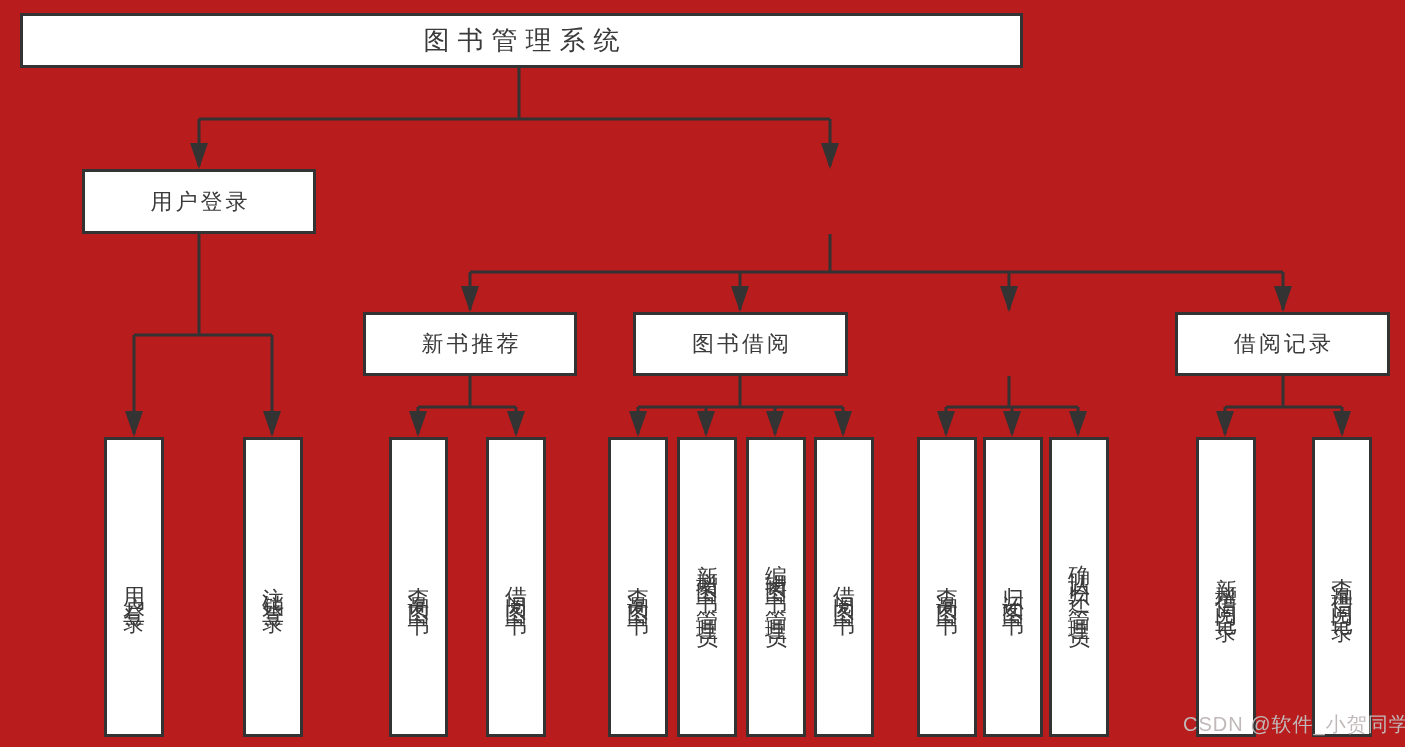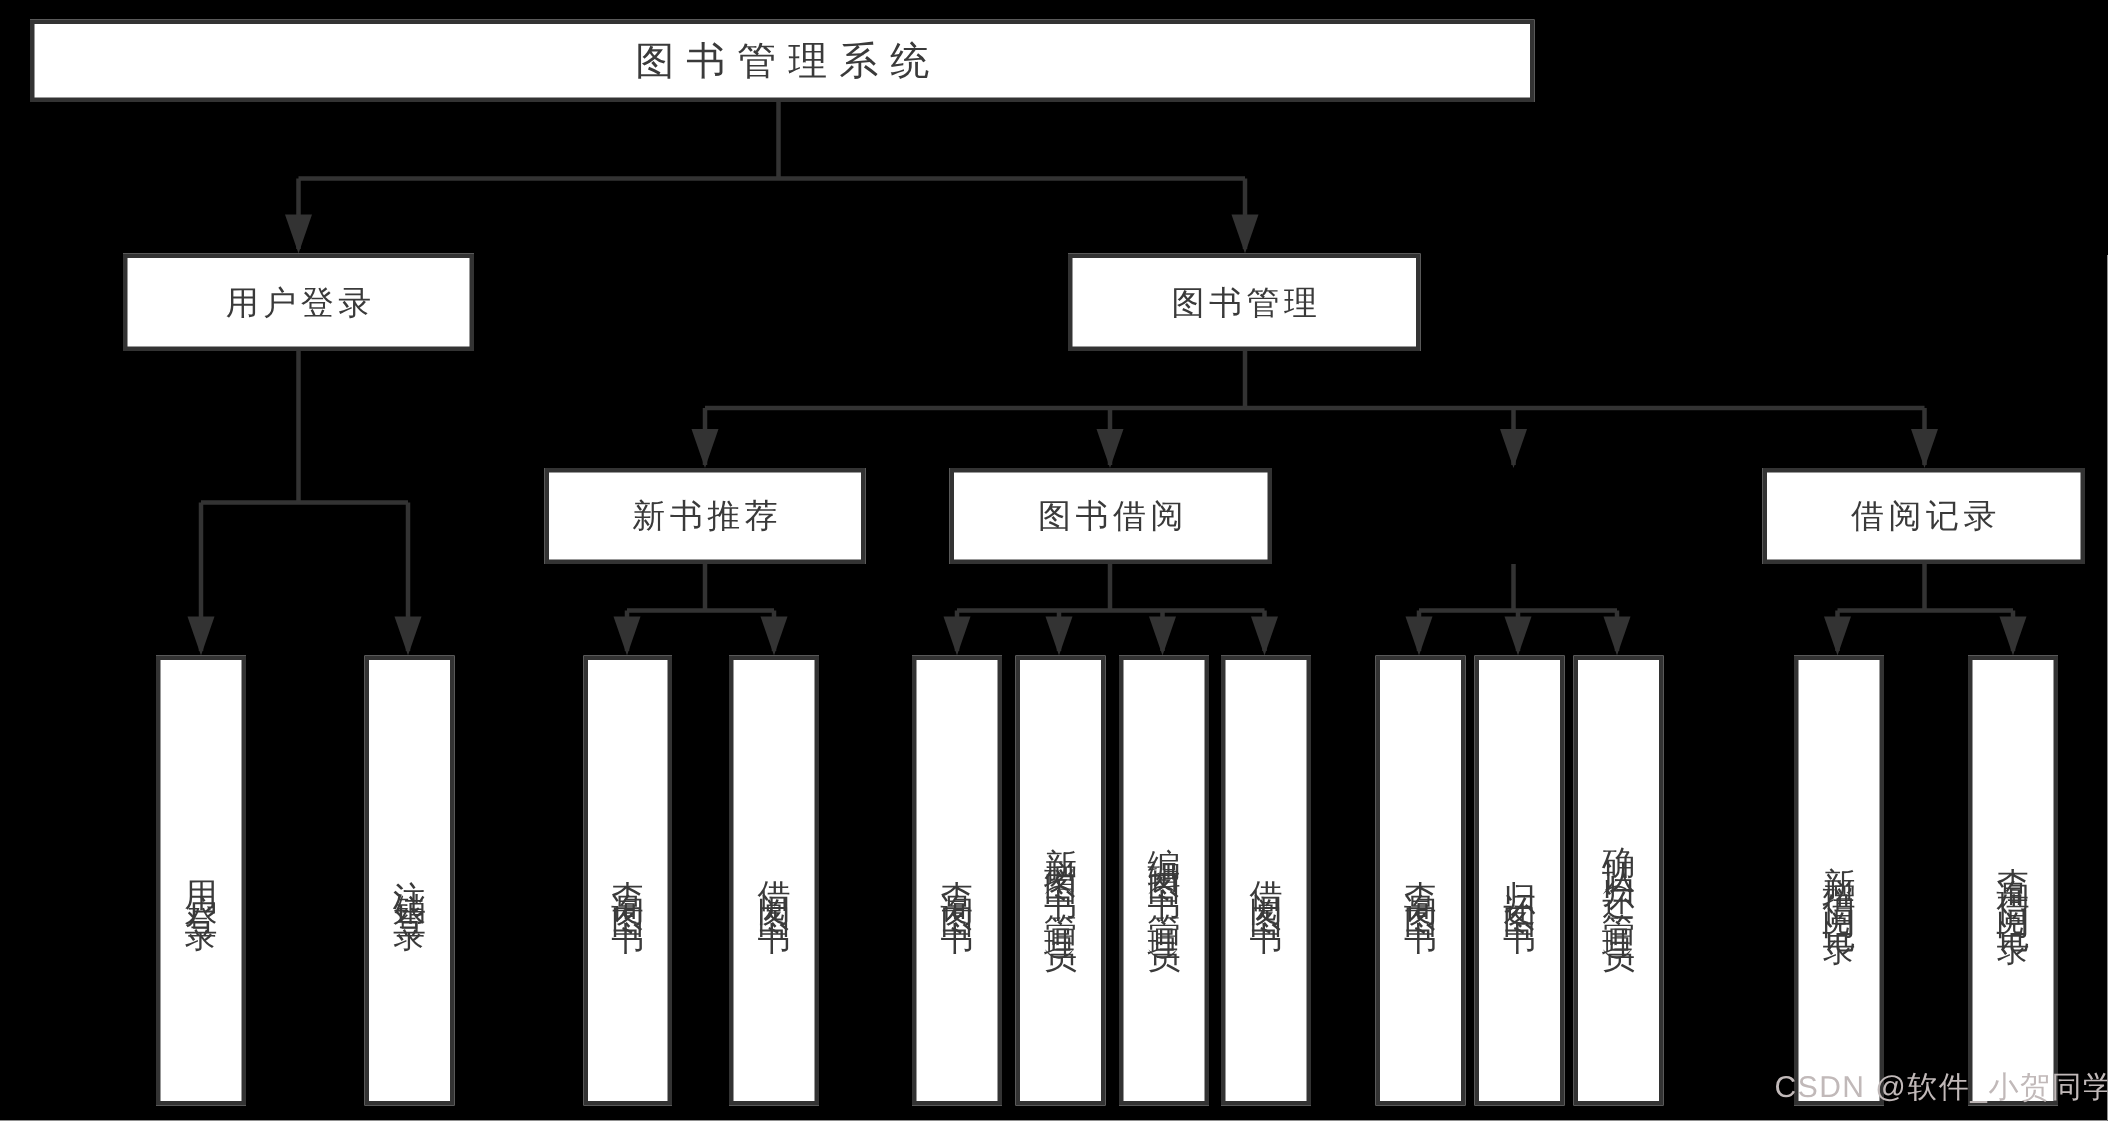--- a/index.html
+++ b/index.html
@@ -1,20 +1,20 @@
 <!DOCTYPE html>
 <html><head>
 <meta charset="utf-8">
 <style>
   html, body { margin: 0; padding: 0; background: #ffffff; }
   #stage {
     position: relative;
     width: 1405px;
     height: 747px;
-    background: #000000;
+    background: #b91c1c;
     font-family: "Liberation Sans", sans-serif;
     overflow: hidden;
   }
   svg.wires {
     position: absolute;
     left: 0; top: 0;
     width: 1405px; height: 747px;
   }
   .box {
     position: absolute;
@@ -86,21 +86,20 @@
       <polygon points="1003,411 1021,411 1012,437"></polygon>
       <polygon points="1069,411 1087,411 1078,437"></polygon>
       <polygon points="1216,411 1234,411 1225,437"></polygon>
       <polygon points="1333,411 1351,411 1342,437"></polygon>
     </g>
   </svg>
 
   <div class="box root-box" style="left:20px; top:13px; width:1003px; height:55px">图书管理系统</div>
 
   <div class="box h" style="left:82px; top:169px; width:234px; height:65px">用户登录</div>
-  <div class="box h" style="left:712px; top:169px; width:235px; height:65px">图书管理</div>
 
   <div class="box h" style="left:363px; top:312px; width:214px; height:64px">新书推荐</div>
   <div class="box h" style="left:633px; top:312px; width:215px; height:64px">图书借阅</div>
   <div class="box h" style="left:1175px; top:312px; width:215px; height:64px">借阅记录</div>
 
   <div class="box v" style="left:104px; top:437px; width:60px; height:300px">用户登录</div>
   <div class="box v" style="left:243px; top:437px; width:60px; height:300px">注销登录</div>
 
   <div class="box v" style="left:389px; top:437px; width:59px; height:300px">查询图书</div>
   <div class="box v" style="left:486px; top:437px; width:60px; height:300px">借阅图书</div>

